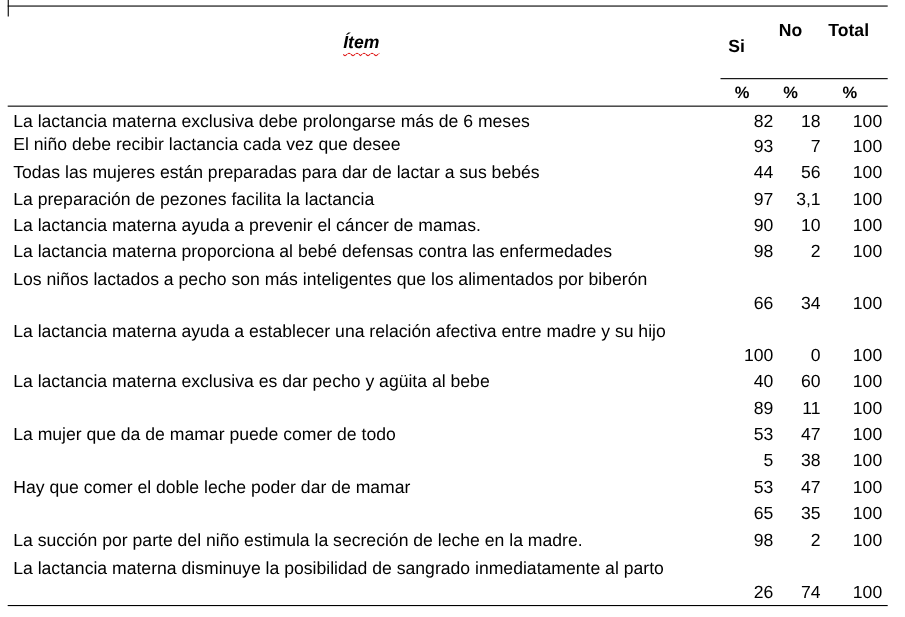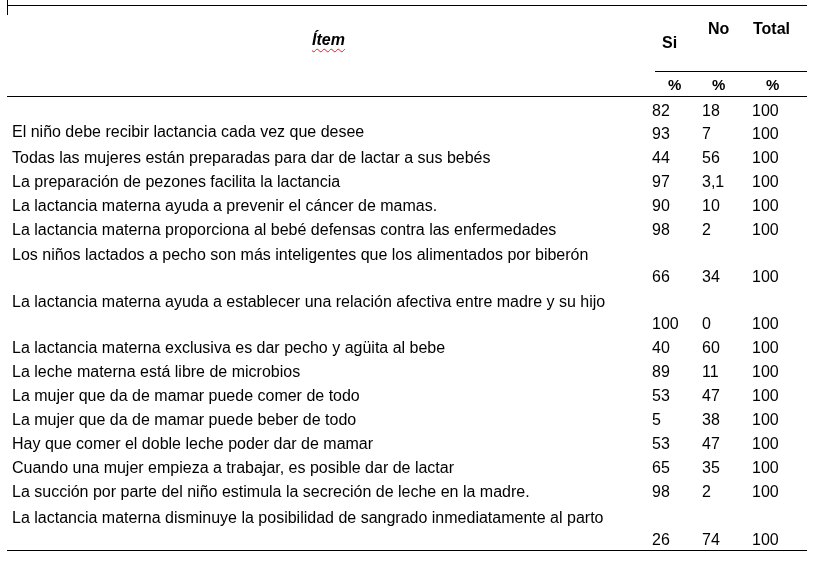--- a/index.html
+++ b/index.html
@@ -25,21 +25,21 @@
 
   .squiggle {
     text-decoration: underline wavy #e0201f;
     text-decoration-thickness: 1px;
     text-underline-offset: 3px;
     font-style: italic;
   }
 
   .row { position: absolute; left: 12px; width: 795px; font-size: 16px; line-height: 21px; }
   .row .label { position: absolute; left: 0; top: 0; width: 640px; }
-  .row .num { position: absolute; text-align: left; }
+  .row .num { position: absolute; text-align: right; }
   .row .si { left: 640px; width: 51px; }
   .row .no { left: 690px; width: 44px; }
   .row .total { left: 740px; width: 50px; }
 </style>
 </head>
 <body>
 
 <div class="top-line"></div>
 <div class="left-tick"></div>
 <div class="header-sub-line"></div>
@@ -48,20 +48,21 @@
 
 <div class="hdr hdr-item squiggle">Ítem</div>
 <div class="hdr hdr-si">Si</div>
 <div class="hdr hdr-no">No</div>
 <div class="hdr hdr-total">Total</div>
 <div class="pct pct-si">%</div>
 <div class="pct pct-no">%</div>
 <div class="pct pct-total">%</div>
 
 <div class="row" style="top:100px;height:21px">
+  <span class="label">La lactancia materna exclusiva debe prolongarse más de 6 meses</span>
   <span class="num si">82</span>
   <span class="num no">18</span>
   <span class="num total">100</span>
 </div>
 <div class="row" style="top:121px;height:21px">
   <span class="label">El niño debe recibir lactancia cada vez que desee</span>
   <span class="num si" style="top:2px">93</span>
   <span class="num no" style="top:2px">7</span>
   <span class="num total" style="top:2px">100</span>
 </div>
@@ -101,45 +102,42 @@
   <span class="num no" style="top:22px">0</span>
   <span class="num total" style="top:22px">100</span>
 </div>
 <div class="row" style="top:337px;height:21px">
   <span class="label">La lactancia materna exclusiva es dar pecho y agüita al bebe</span>
   <span class="num si">40</span>
   <span class="num no">60</span>
   <span class="num total">100</span>
 </div>
 <div class="row" style="top:361px;height:21px">
-  <span class="label">La leche materna está libre de microbios</span>
   <span class="num si">89</span>
   <span class="num no">11</span>
   <span class="num total">100</span>
 </div>
 <div class="row" style="top:385px;height:21px">
   <span class="label">La mujer que da de mamar puede comer de todo</span>
   <span class="num si">53</span>
   <span class="num no">47</span>
   <span class="num total">100</span>
 </div>
 <div class="row" style="top:409px;height:21px">
-  <span class="label">La mujer que da de mamar puede beber de todo</span>
   <span class="num si">5</span>
   <span class="num no">38</span>
   <span class="num total">100</span>
 </div>
 <div class="row" style="top:433px;height:21px">
   <span class="label">Hay que comer el doble leche poder dar de mamar</span>
   <span class="num si">53</span>
   <span class="num no">47</span>
   <span class="num total">100</span>
 </div>
 <div class="row" style="top:457px;height:21px">
-  <span class="label">Cuando una mujer empieza a trabajar, es posible dar de lactar</span>
   <span class="num si">65</span>
   <span class="num no">35</span>
   <span class="num total">100</span>
 </div>
 <div class="row" style="top:481px;height:21px">
   <span class="label">La succión por parte del niño estimula la secreción de leche en la madre.</span>
   <span class="num si">98</span>
   <span class="num no">2</span>
   <span class="num total">100</span>
 </div>

